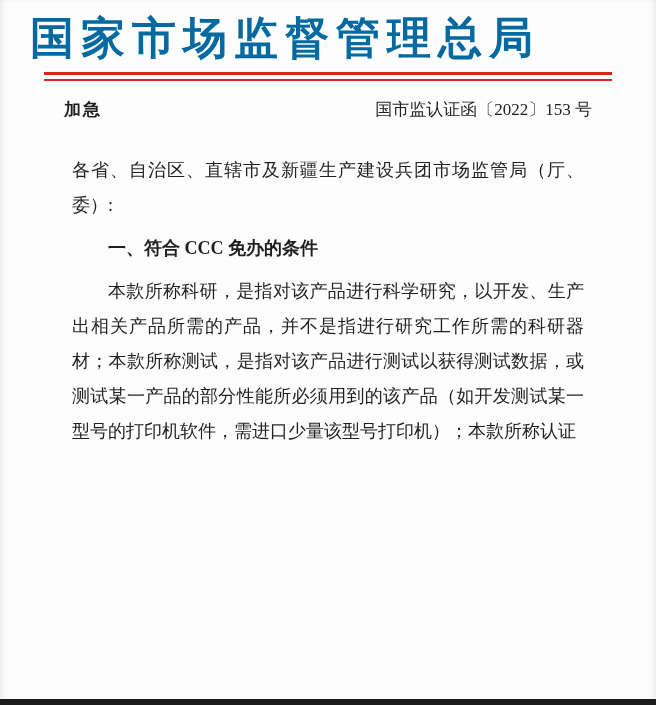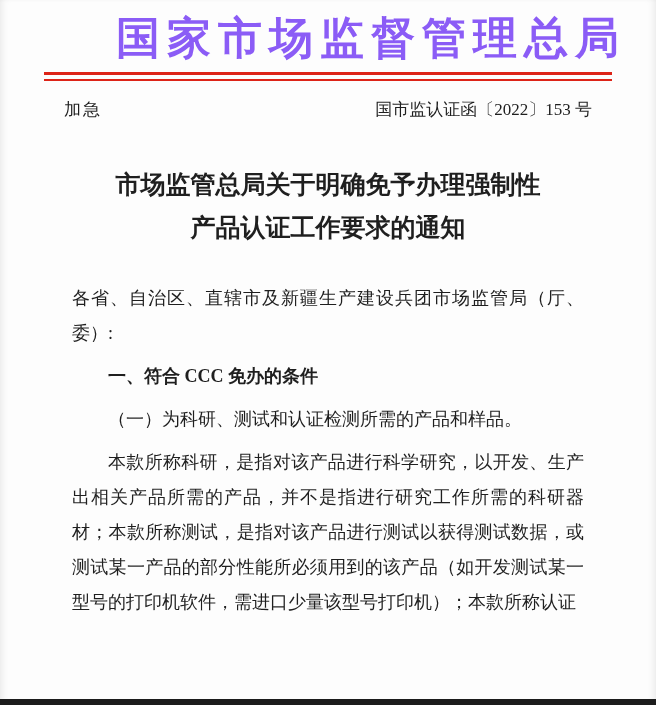--- a/index.html
+++ b/index.html
@@ -16,40 +16,40 @@
     overflow: hidden;
     box-shadow: inset 6px 0 10px -6px rgba(0,0,0,.12), inset -6px 0 10px -6px rgba(0,0,0,.12);
     font-family: "Liberation Serif", "DejaVu Serif", serif;
     color: #1f1f1f;
   }
   .agency-name {
     margin: 10px 30px 0;
     font-size: 44px;
     line-height: 58px;
     font-weight: bold;
-    text-align: right;
+    text-align: left;
     letter-spacing: 7px;
-    color: #8b5cf6;
+    color: #0369a1;
     white-space: nowrap;
   }
   .double-rule {
     margin: 4px 44px 0;
     height: 4px;
     border-top: 3px solid #dd2418;
     border-bottom: 2px solid #dd2418;
   }
   .meta-row {
     margin: 17px 64px 0;
     display: flex;
     justify-content: space-between;
     align-items: baseline;
     font-size: 17px;
   }
   .urgency {
-    font-weight: normal;
+    font-weight: bold;
     letter-spacing: 2px;
   }
   .doc-number {
     font-weight: normal;
   }
   .doc-title {
     margin: 42px 40px 0;
     font-size: 25px;
     line-height: 43px;
     font-weight: bold;
@@ -82,27 +82,22 @@
 
   <div class="agency-name">国家市场监督管理总局</div>
 
   <div class="double-rule"></div>
 
   <div class="meta-row">
     <span class="urgency">加急</span>
     <span class="doc-number">国市监认证函〔2022〕153 号</span>
   </div>
 
-  <div class="doc-title">
-    <div>市场监管总局关于明确免予办理强制性</div>
-    <div>产品认证工作要求的通知</div>
-  </div>
 
   <div class="doc-body" id="paragraphs">
       <p class="para">各省、自治区、直辖市及新疆生产建设兵团市场监管局（厅、委）:</p>
       <p class="para indent bold">一、符合 CCC 免办的条件</p>
-      <p class="para indent">（一）为科研、测试和认证检测所需的产品和样品。</p>
       <p class="para indent">本款所称科研，是指对该产品进行科学研究，以开发、生产出相关产品所需的产品，并不是指进行研究工作所需的科研器材；本款所称测试，是指对该产品进行测试以获得测试数据，或测试某一产品的部分性能所必须用到的该产品（如开发测试某一型号的打印机软件，需进口少量该型号打印机）；本款所称认证</p>
     </div>
 
   <div class="bottom-bar"></div>
 
 </div>
 
 </body></html>

